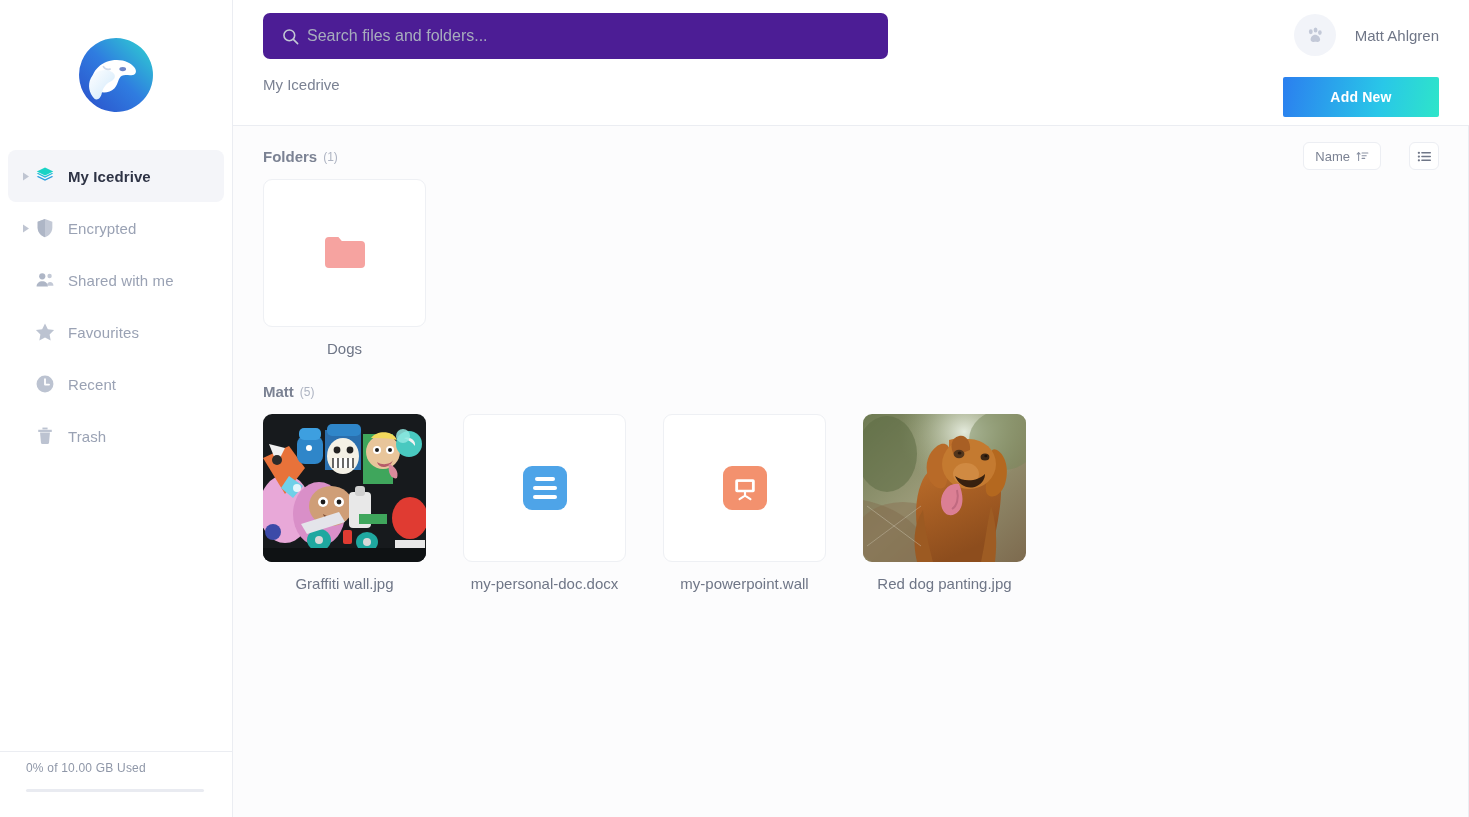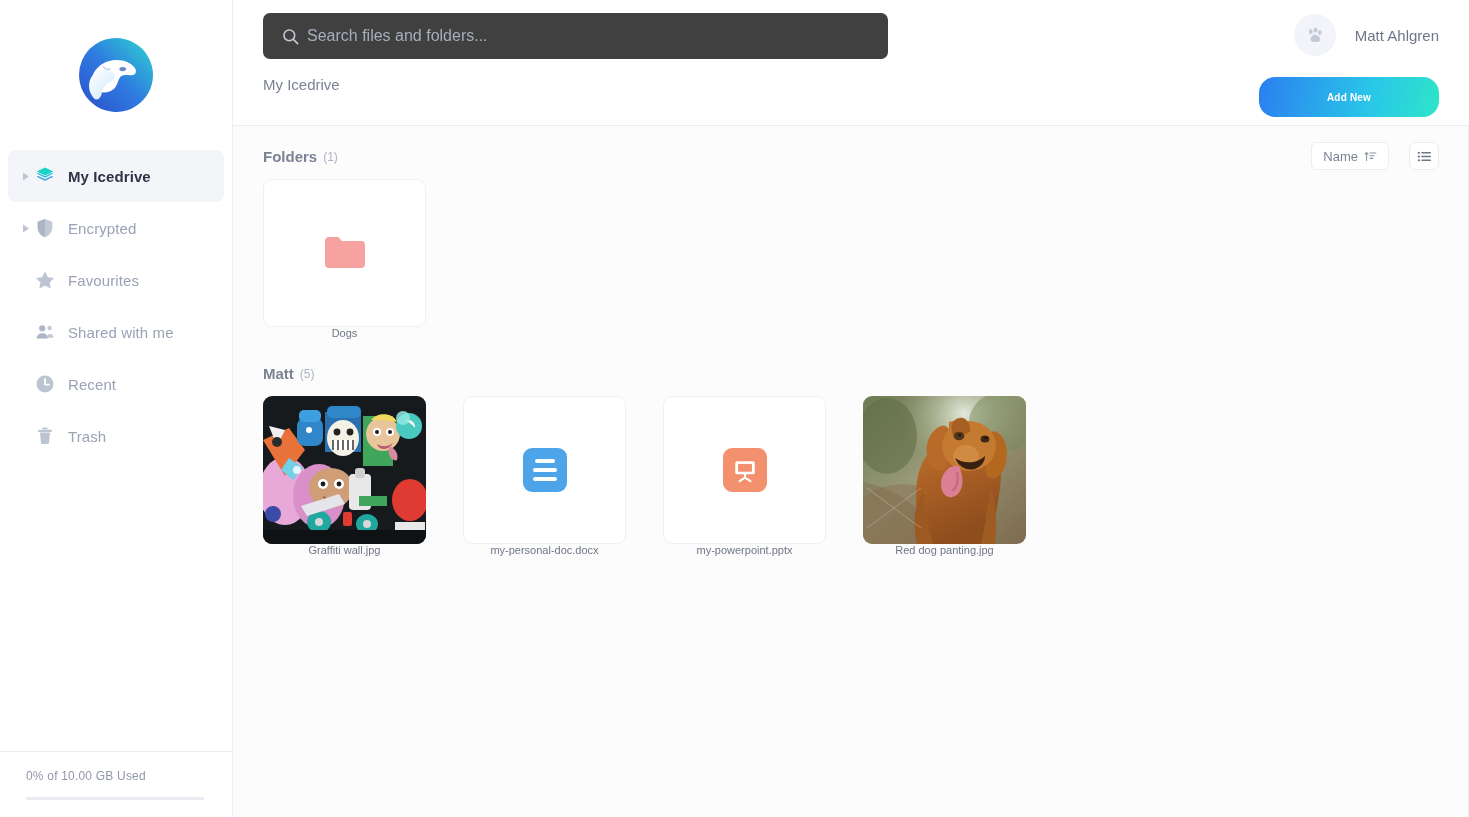--- a/index.html
+++ b/index.html
@@ -46,21 +46,21 @@
     color: #9aa2b4;
     letter-spacing: .1px;
   }
   .nav-item.active .nav-label { color: #2e3345; font-weight: bold; }
 
   .storage {
     position: absolute;
     left: 0; right: 0; bottom: 0;
     height: 66px;
     border-top: 1px solid #ebedf2;
-    padding: 17px 26px 0 26px;
+    padding: 9px 26px 0 26px;
   }
   .storage-text { font-size: 12px; color: #8f97a8; letter-spacing: .2px; }
   .storage-track {
     margin-top: 14px;
     height: 3px; width: 178px;
     background: #e9ebf1; border-radius: 3px;
     position: relative;
   }
   .storage-fill { height: 3px; width: 0%; background: #3aa9f5; border-radius: 3px; }
 
@@ -70,21 +70,21 @@
   .topbar {
     height: 126px;
     border-bottom: 1px solid #ebedf2;
     padding: 0 30px;
     position: relative;
     flex: 0 0 126px;
   }
   .search-row { display: flex; align-items: center; padding-top: 13px; }
   .search-box {
     width: 625px; height: 46px;
-    background: #404040;
+    background: #4c1d95;
     border-radius: 7px;
     display: flex; align-items: center;
     padding: 0 18px;
   }
   .search-icon { width: 26px; flex: 0 0 26px; display: flex; align-items: center; }
   .search-input {
     border: none; outline: none; background: transparent;
     font-family: "Liberation Sans", sans-serif;
     font-size: 16px; color: #9aa2b4;
     width: 100%;
@@ -100,24 +100,24 @@
     width: 42px; height: 42px; border-radius: 50%;
     background: #f2f4f9;
     display: flex; align-items: center; justify-content: center;
   }
   .user-name { font-size: 15px; color: #6f7687; }
 
   .breadcrumb-row { display: flex; align-items: center; margin-top: 17px; }
   .breadcrumb { font-size: 15px; color: #7b8293; cursor: pointer; }
   .add-new {
     position: absolute; right: 30px; top: 77px;
-    width: 180px; height: 40px;
-    border: none; border-radius: 16px;
+    width: 156px; height: 40px;
+    border: none; border-radius: 2px;
     background: linear-gradient(100deg, #2b7fef 0%, #29c7e8 62%, #2ee5c9 100%);
-    color: #ffffff; font-size: 10px; font-weight: bold;
+    color: #ffffff; font-size: 14px; font-weight: bold;
     font-family: "Liberation Sans", sans-serif;
     cursor: pointer;
     letter-spacing: .2px;
   }
 
   .content {
     flex: 1;
     background: #fcfcfd;
     padding: 22px 30px 0 30px;
     overflow: hidden;
@@ -129,21 +129,21 @@
   }
 
   .section-head {
     display: flex; align-items: center;
     margin-bottom: 14px;
     position: relative;
   }
   .section-title { font-size: 15px; color: #7b8293; font-weight: bold; }
   .section-count { font-size: 12px; color: #aeb4c2; margin-left: 6px; }
 
-  .view-tools { position: absolute; right: 0; top: -6px; display: flex; gap: 20px; align-items: center; }
+  .view-tools { position: absolute; right: 0; top: -6px; display: flex; gap: 28px; align-items: center; }
   .sort-btn {
     height: 28px; padding: 0 11px;
     background: #ffffff; border: 1px solid #eceef3; border-radius: 6px;
     display: flex; align-items: center; gap: 6px;
     font-size: 13px; color: #7b8293;
     font-family: "Liberation Sans", sans-serif;
     cursor: pointer;
   }
   .icon-btn {
     width: 30px; height: 28px;
@@ -158,22 +158,23 @@
     width: 163px; height: 148px;
     background: #ffffff;
     border: 1px solid #eef0f4;
     border-radius: 9px;
     display: flex; align-items: center; justify-content: center;
     overflow: hidden;
     position: relative;
   }
   .tile-thumb.photo { border: none; }
   .tile-label {
+    margin-top: 13px;
     text-align: center;
-    font-size: 11px;
+    font-size: 15px;
     color: #6f7687;
     white-space: nowrap;
   }
   .files-section { margin-top: 26px; }
 
   .pdf-page { width: 100%; height: 100%; background: #ffffff; }
   .pdf-strip { height: 22px; background: #fafbfc; border-bottom: 1px solid #f0f1f5; }
 
   .doc-icon { width: 44px; height: 44px; border-radius: 9px; background: #4ea4e8;
               display: flex; flex-direction: column; align-items: center; justify-content: center; gap: 5px; }
@@ -242,37 +243,37 @@
             <path d="M12 2.3v19.7c-4.6-1.2-8-5.5-8-10.5V5.3z" fill="#aeb6c6"></path>
           </svg>
         </span>
         <span class="nav-label">Encrypted</span>
       </div>
 
       <div class="nav-item">
         <span class="caret"></span>
         <span class="nav-icon">
           <svg width="22" height="22" viewBox="0 0 24 24">
-            <path d="M12 2.8l3.1 6.1 6.8 1-4.9 4.7 1.2 6.7-6.2-3.2-6.2 3.2 1.2-6.7L2.1 9.9l6.8-1z" fill="#bcc3d1"></path>
-          </svg>
-        </span>
-        <span class="nav-label">Favourites</span>
-      </div>
-
-      <div class="nav-item">
-        <span class="caret"></span>
-        <span class="nav-icon">
-          <svg width="22" height="22" viewBox="0 0 24 24">
             <circle cx="9" cy="8" r="3.4" fill="#aeb6c6"></circle>
             <path d="M2.8 19c0-3.4 2.8-5.6 6.2-5.6S15.2 15.6 15.2 19z" fill="#aeb6c6"></path>
             <circle cx="17" cy="7.6" r="2.4" fill="#c3c9d6"></circle>
             <path d="M14 18.4c0-2.6 1.6-4.2 3.6-4.2 2.1 0 3.6 1.6 3.6 4.2z" fill="#c3c9d6"></path>
           </svg>
         </span>
         <span class="nav-label">Shared with me</span>
+      </div>
+
+      <div class="nav-item">
+        <span class="caret"></span>
+        <span class="nav-icon">
+          <svg width="22" height="22" viewBox="0 0 24 24">
+            <path d="M12 2.8l3.1 6.1 6.8 1-4.9 4.7 1.2 6.7-6.2-3.2-6.2 3.2 1.2-6.7L2.1 9.9l6.8-1z" fill="#bcc3d1"></path>
+          </svg>
+        </span>
+        <span class="nav-label">Favourites</span>
       </div>
 
       <div class="nav-item">
         <span class="caret"></span>
         <span class="nav-icon">
           <svg width="22" height="22" viewBox="0 0 24 24">
             <circle cx="12" cy="12" r="9.2" fill="#bcc3d1"></circle>
             <path d="M12 6.6v6h4.4" stroke="#ffffff" stroke-width="2" fill="none" stroke-linecap="round" stroke-linejoin="round"></path>
           </svg>
         </span>
@@ -459,21 +460,21 @@
           <div class="tile">
             <div class="tile-thumb">
               <span class="ppt-icon">
                 <svg width="26" height="26" viewBox="0 0 24 24">
                   <rect x="3" y="4" width="18" height="12" rx="1.6" fill="#ffffff"></rect>
                   <rect x="5.6" y="6.4" width="12.8" height="7.2" fill="#f3916e"></rect>
                   <path d="M12 16v3M12 19l-5 3.2M12 19l5 3.2" stroke="#ffffff" stroke-width="2" stroke-linecap="round"></path>
                 </svg>
               </span>
             </div>
-            <div class="tile-label">my-powerpoint.pptx</div>
+            <div class="tile-label">my-powerpoint.wall</div>
           </div>
 
           <div class="tile">
             <div class="tile-thumb photo">
               <svg width="163" height="148" viewBox="0 0 163 148" preserveAspectRatio="none">
                 <defs>
                   <linearGradient id="bg1" x1="0" y1="0" x2="1" y2="1">
                     <stop offset="0%" stop-color="#6d7a52"></stop>
                     <stop offset="45%" stop-color="#9a9a78"></stop>
                     <stop offset="100%" stop-color="#7d6a4e"></stop>

